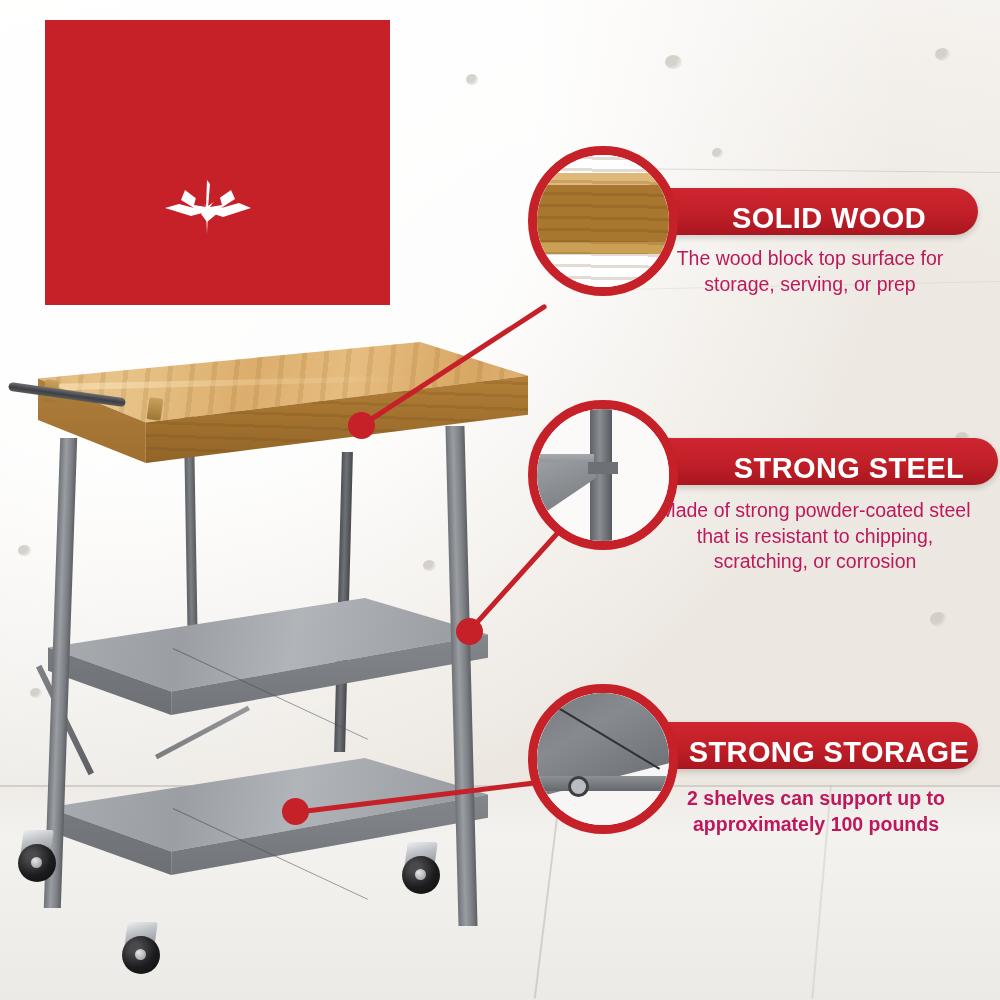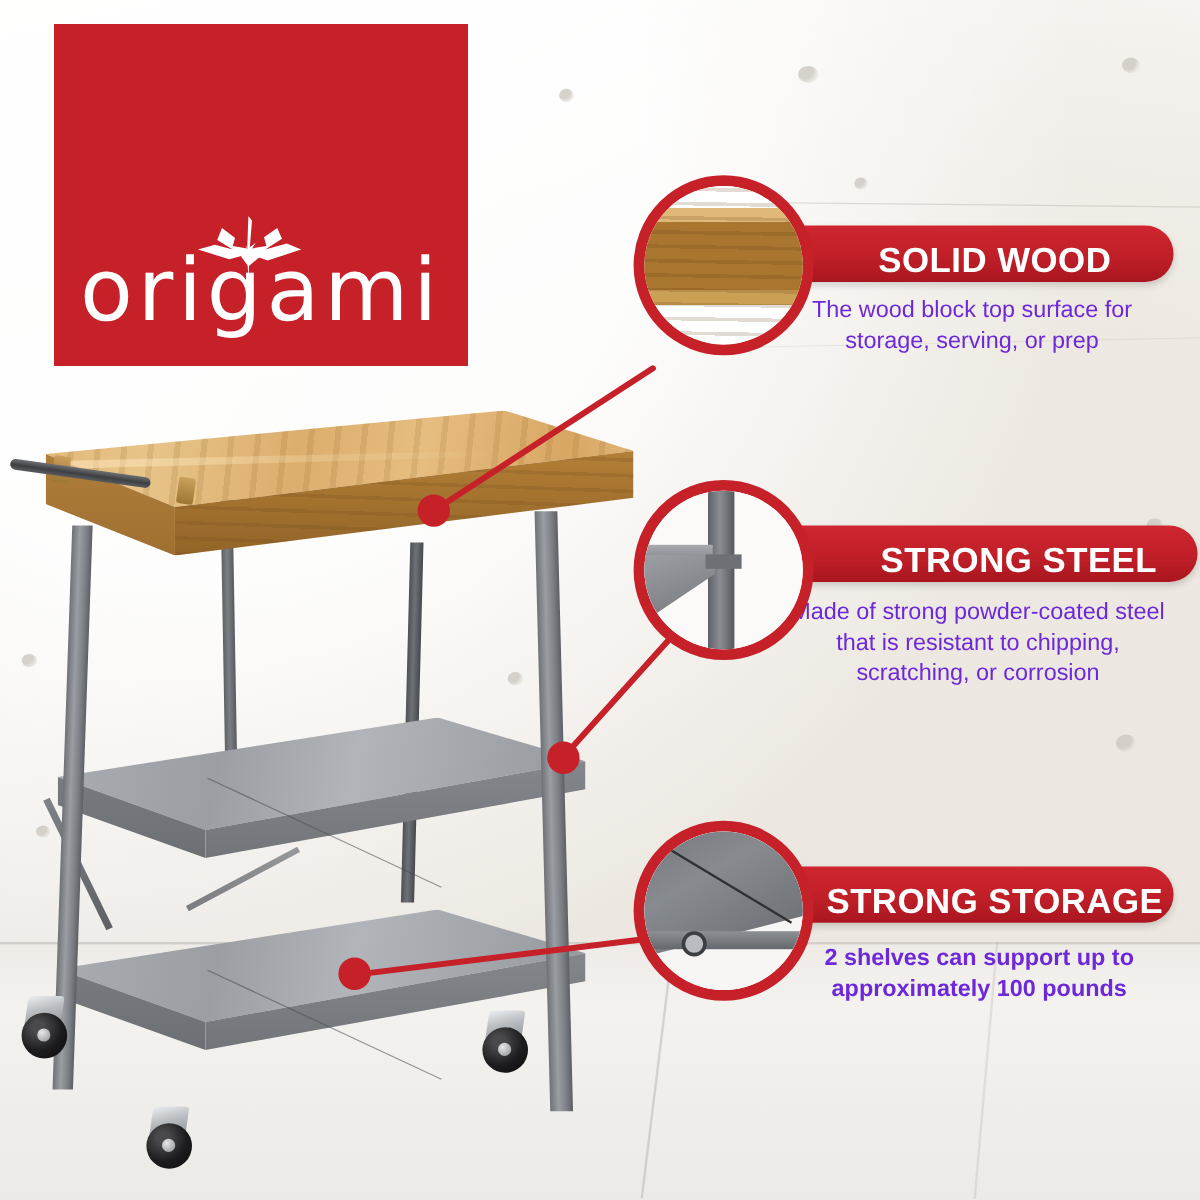--- a/index.html
+++ b/index.html
@@ -129,21 +129,21 @@
     background:linear-gradient(180deg,#cf2630 0%,#c01f28 55%,#a9161f 100%);
     box-shadow:0 3px 6px rgba(0,0,0,.16);
     z-index:3;display:flex;align-items:flex-end;justify-content:center;
   }
   .badge-text{
     color:#ffffff;font-weight:bold;font-size:29px;letter-spacing:.4px;
     font-family:"Liberation Sans", sans-serif;white-space:nowrap;
     padding-left:70px;
   }
   .desc{
-    position:absolute;color:#6d28d9;font-size:19.5px;line-height:1.32;
+    position:absolute;color:#be185d;font-size:19.5px;line-height:1.32;
     text-align:center;font-family:"Liberation Sans", sans-serif;
     z-index:3;
   }
   .connector{position:absolute;z-index:2;}
   .conn-line{
     position:absolute;height:5px;background:#c62029;transform-origin:left center;
     border-radius:3px;
   }
   .conn-dot{
     position:absolute;width:27px;height:27px;border-radius:50%;background:#c62029;
@@ -177,21 +177,20 @@
   <div class="logo-block">
     <svg class="crane" viewBox="0 0 92 58">
       <path d="M46 2 L49 6 L47 30 L45 30 Z" fill="#ffffff"></path>
       <path d="M45 28 L24 12 L20 22 L33 30 L18 26 L4 30 L30 38 L45 34 Z" fill="#ffffff"></path>
       <path d="M47 28 L70 12 L74 21 L60 30 L78 25 L90 30 L62 39 L47 34 Z" fill="#ffffff"></path>
       <path d="M45 30 L54 24 L58 34 L46 44 L40 36 Z" fill="#ffffff"></path>
       <path d="M45 33 L46 56 L47 33 Z" fill="#ffffff"></path>
       <path d="M36 16 L45 29 L33 27 Z" fill="#c62029"></path>
       <path d="M58 16 L49 29 L61 27 Z" fill="#c62029"></path>
     </svg>
-    <div class="wordmark">origami</div>
   </div>
 
   <div class="cart">
 
     <div class="leg dark" style="left:338px;top:122px;width:11px;height:300px;transform:skewX(-1.5deg);"></div>
     <div class="leg dark" style="left:186px;top:84px;width:10px;height:260px;transform:skewX(1deg);opacity:.9;"></div>
 
     <div class="shelf" style="left:48px;top:268px;width:440px;height:130px;">
       <div class="shelf-top-face"></div>
       <div class="shelf-front"></div>

